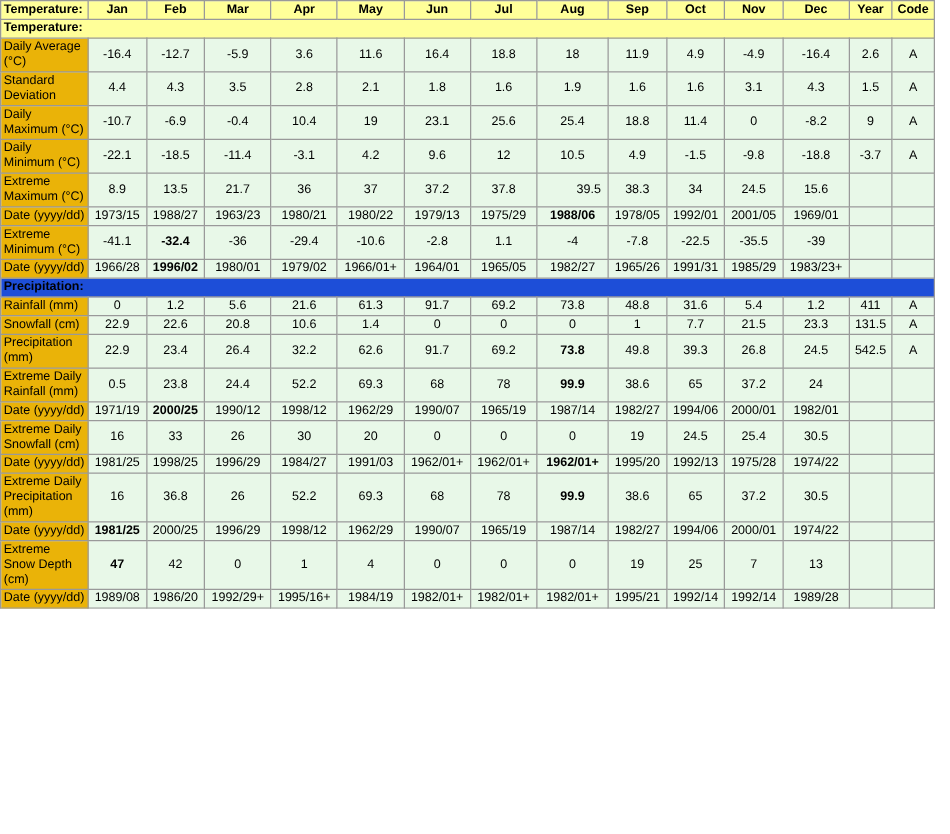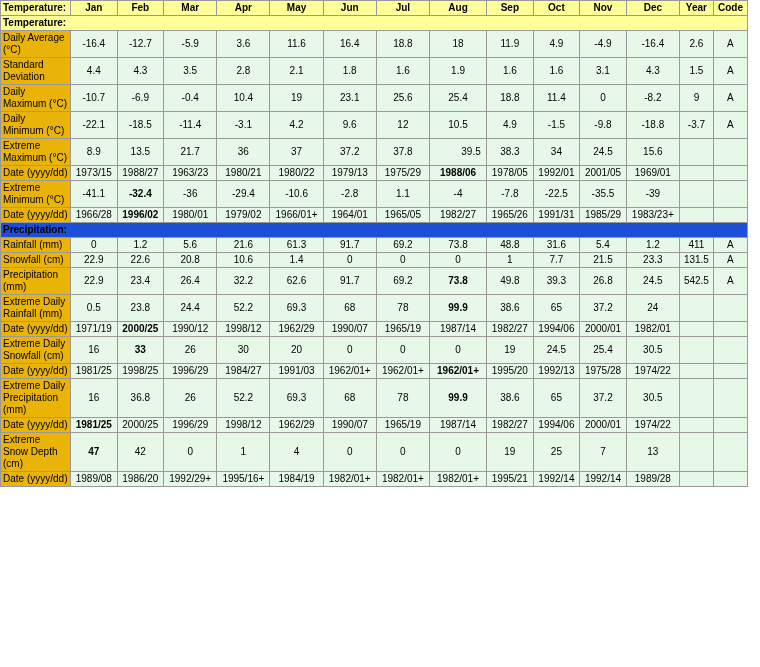--- a/index.html
+++ b/index.html
@@ -273,21 +273,21 @@
         <td class="data-cell">1982/27</td>
         <td class="data-cell">1994/06</td>
         <td class="data-cell">2000/01</td>
         <td class="data-cell">1982/01</td>
         <td class="data-cell"></td>
         <td class="data-cell"></td>
       </tr>
       <tr>
         <td class="row-label">Extreme Daily Snowfall (cm)</td>
         <td class="data-cell">16</td>
-        <td class="data-cell" style="font-weight: bold;">33</td>
+        <td class="data-cell" style="font-weight: normal;">33</td>
         <td class="data-cell">26</td>
         <td class="data-cell">30</td>
         <td class="data-cell">20</td>
         <td class="data-cell">0</td>
         <td class="data-cell">0</td>
         <td class="data-cell">0</td>
         <td class="data-cell">19</td>
         <td class="data-cell">24.5</td>
         <td class="data-cell">25.4</td>
         <td class="data-cell">30.5</td>

